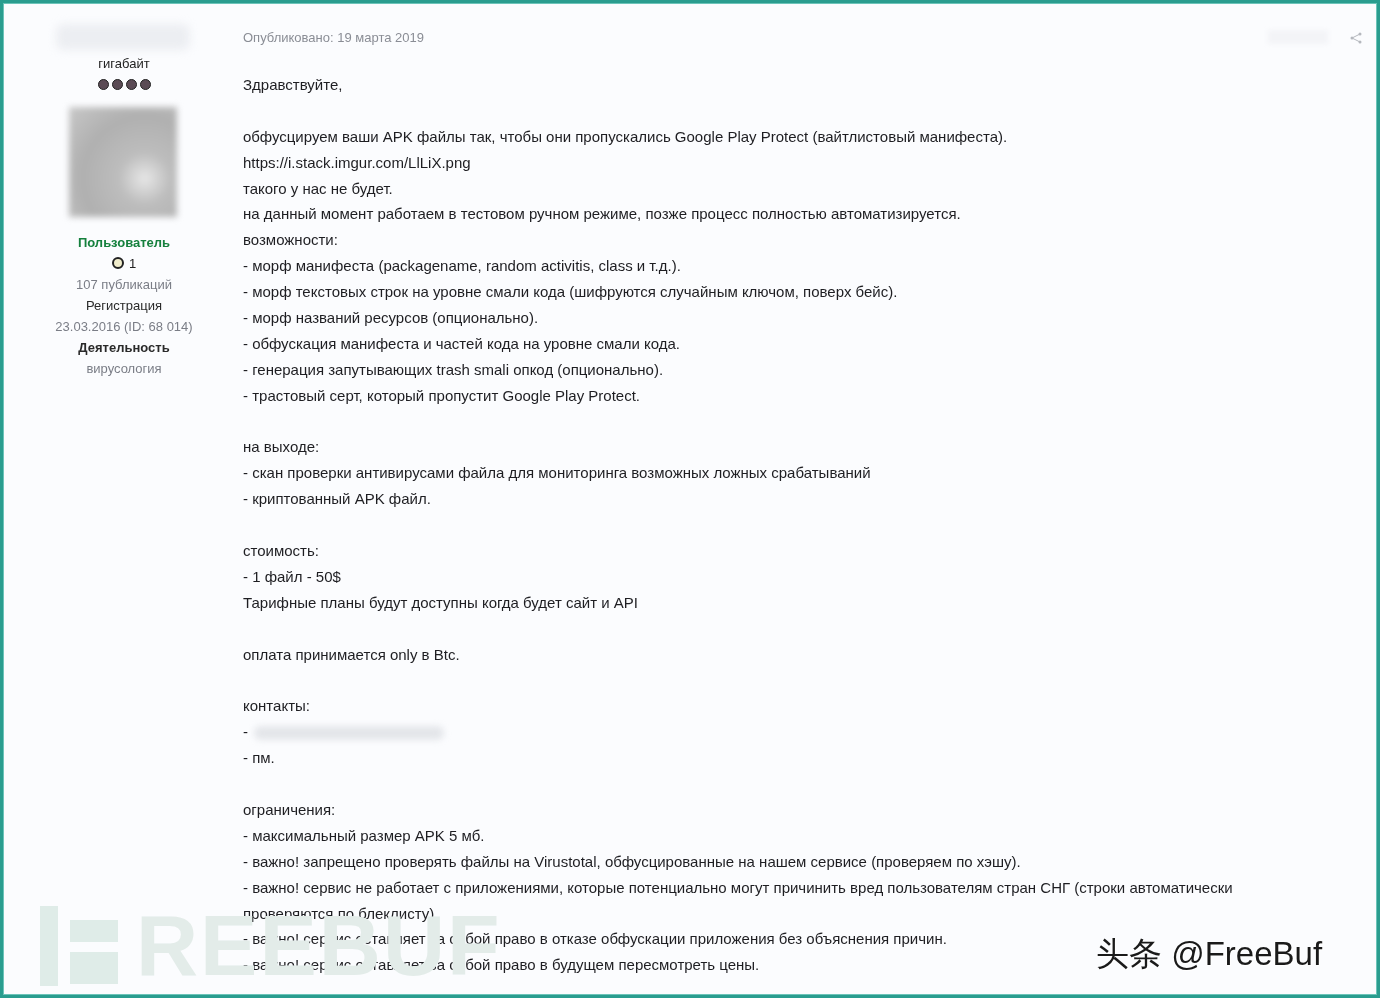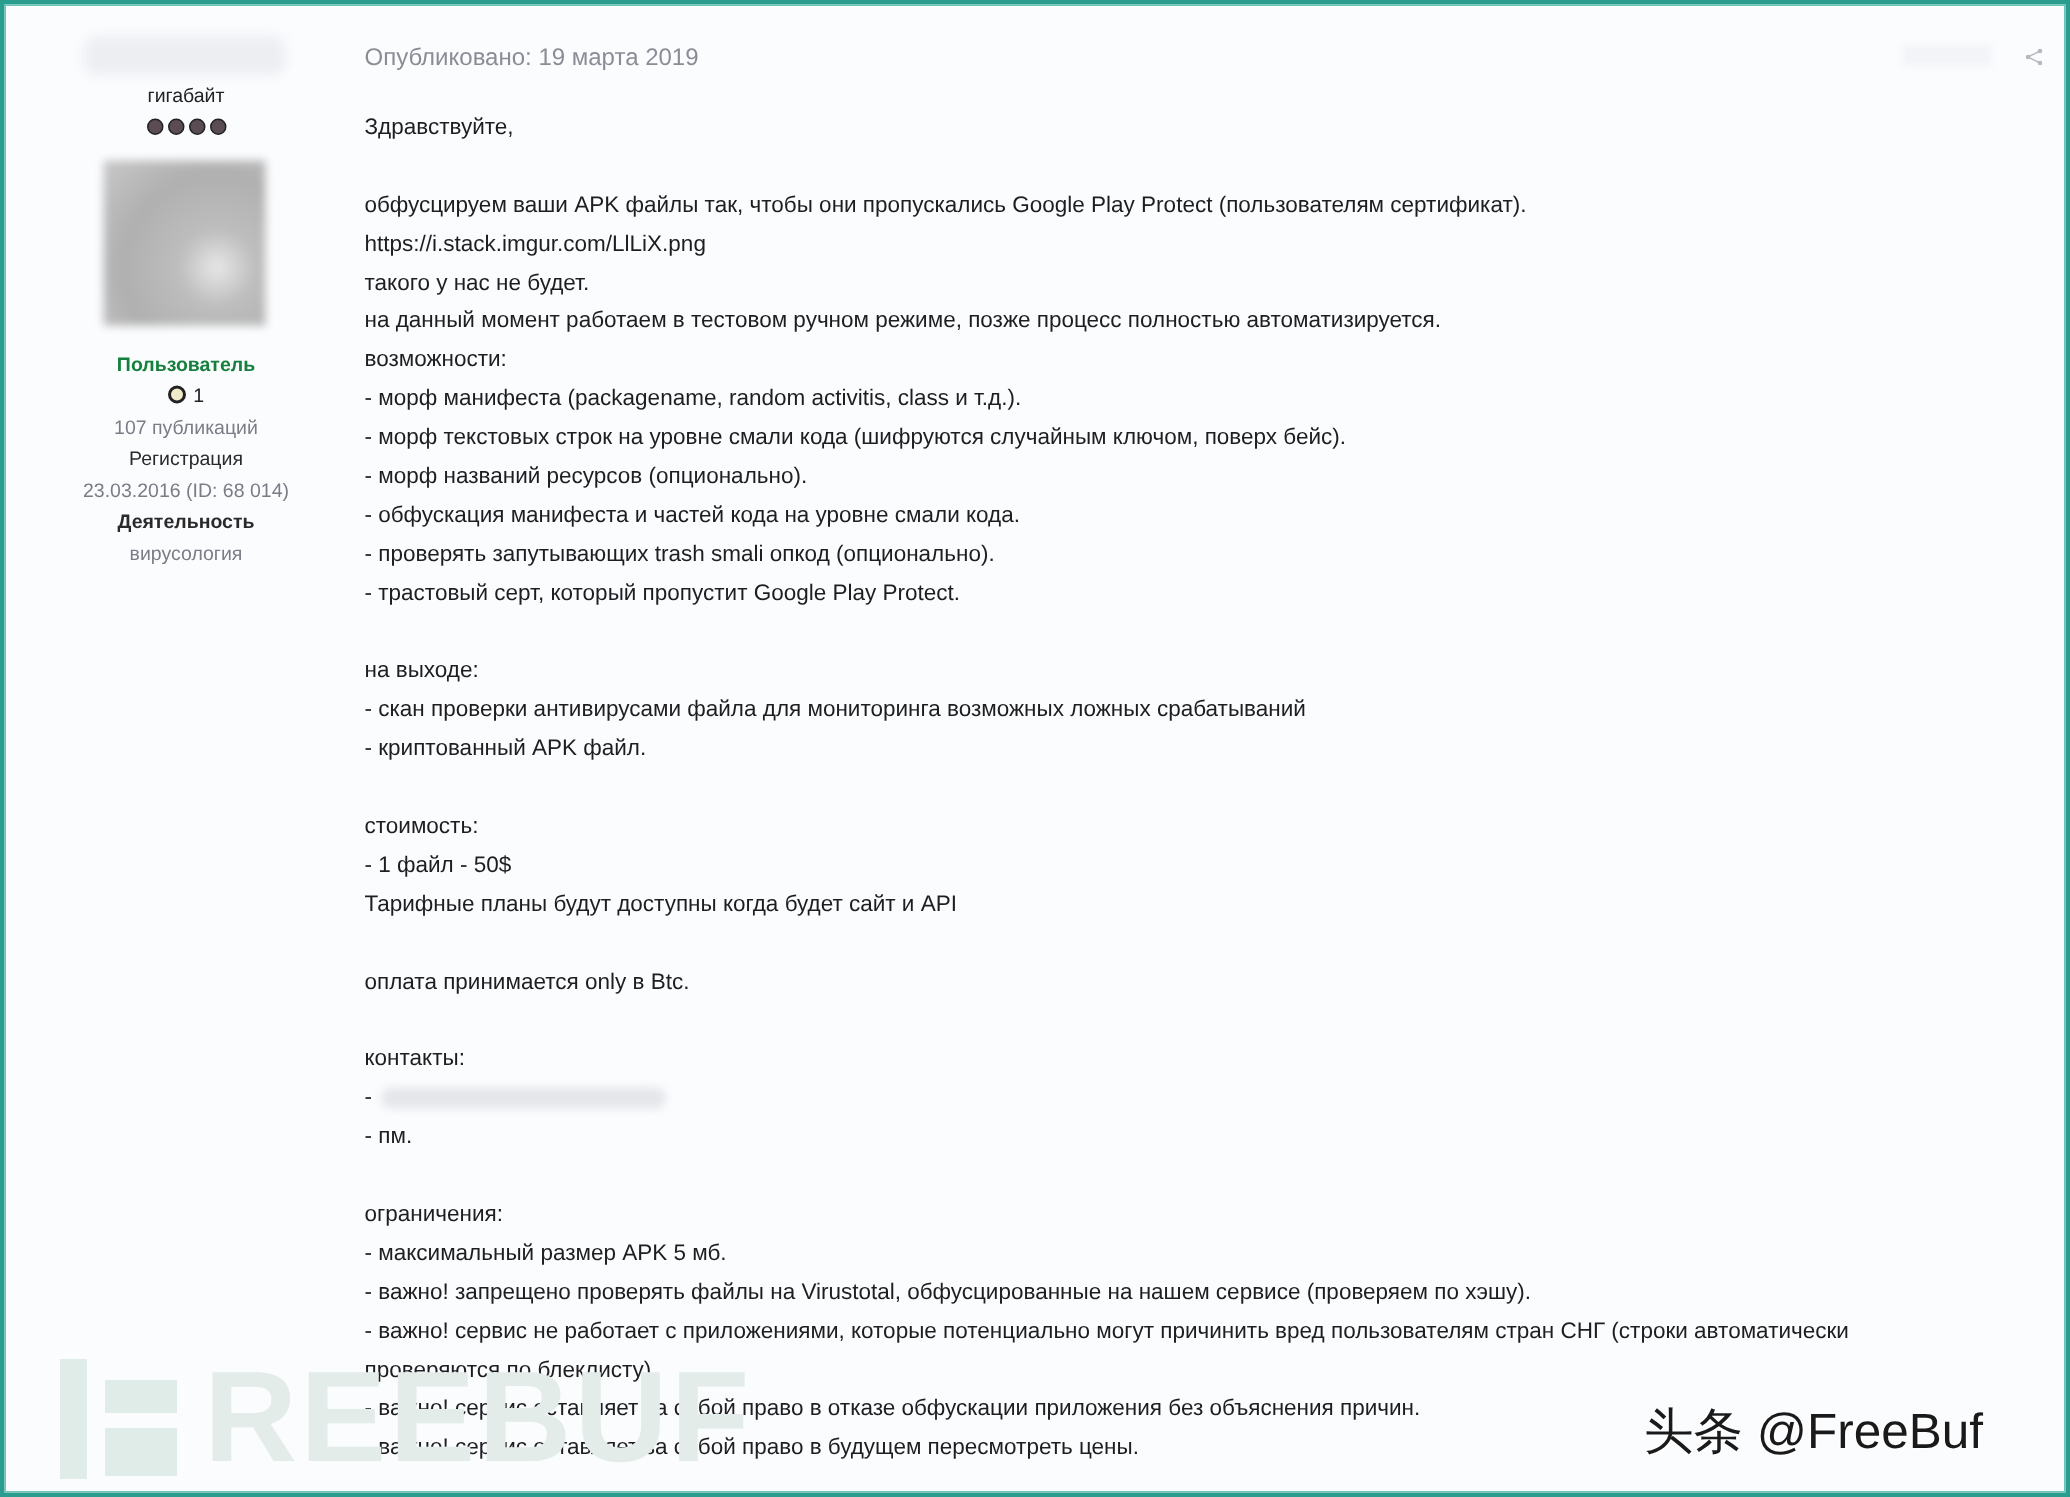--- a/index.html
+++ b/index.html
@@ -51,21 +51,21 @@
       font-size: 13px; color: #222;
     }
     .rep .ring {
       display: inline-block; width: 8px; height: 8px; border-radius: 50%;
       border: 2px solid #222; background: #f0eccb; vertical-align: -1px; margin-right: 5px;
     }
     .post {
       position: absolute; left: 239px; top: 0; right: 0; height: 100%;
     }
     .post-date {
-      position: absolute; left: 0; top: 26px; font-size: 16px; color: #8a8d95;
+      position: absolute; left: 0; top: 26px; font-size: 13px; color: #8a8d95;
     }
     .share {
       position: absolute; right: 12px; top: 28px; width: 14px; height: 14px;
       color: #b5b8be; font-size: 12px;
     }
     .faded-link {
       position: absolute; right: 48px; top: 26px; width: 60px; height: 14px;
       background: #f3f4f7; filter: blur(2px);
     }
     .body-text {
@@ -131,30 +131,30 @@
           <circle cx="2" cy="6" r="1.5" fill="#b5b8be"></circle>
           <circle cx="10" cy="10" r="1.5" fill="#b5b8be"></circle>
           <line x1="10" y1="2" x2="2" y2="6" stroke="#b5b8be" stroke-width="1"></line>
           <line x1="2" y1="6" x2="10" y2="10" stroke="#b5b8be" stroke-width="1"></line>
         </svg>
     </div>
 
     <div class="body-text">
       <div class="line">Здравствуйте,</div>
       <div class="blank"></div>
-      <div class="line">обфусцируем ваши APK файлы так, чтобы они пропускались Google Play Protect (пользователям сертификат).</div>
+      <div class="line">обфусцируем ваши APK файлы так, чтобы они пропускались Google Play Protect (вайтлистовый манифеста).</div>
       <div class="line">https://i.stack.imgur.com/LlLiX.png</div>
       <div class="line">такого у нас не будет.</div>
       <div class="line">на данный момент работаем в тестовом ручном режиме, позже процесс полностью автоматизируется.</div>
       <div class="line">возможности:</div>
       <div class="line">- морф манифеста (packagename, random activitis, class и т.д.).</div>
       <div class="line">- морф текстовых строк на уровне смали кода (шифруются случайным ключом, поверх бейс).</div>
       <div class="line">- морф названий ресурсов (опционально).</div>
       <div class="line">- обфускация манифеста и частей кода на уровне смали кода.</div>
-      <div class="line">- проверять запутывающих trash smali опкод (опционально).</div>
+      <div class="line">- генерация запутывающих trash smali опкод (опционально).</div>
       <div class="line">- трастовый серт, который пропустит Google Play Protect.</div>
       <div class="blank"></div>
       <div class="line">на выходе:</div>
       <div class="line">- скан проверки антивирусами файла для мониторинга возможных ложных срабатываний</div>
       <div class="line">- криптованный APK файл.</div>
       <div class="blank"></div>
       <div class="line">стоимость:</div>
       <div class="line">- 1 файл - 50$</div>
       <div class="line">Тарифные планы будут доступны когда будет сайт и API</div>
       <div class="blank"></div>

